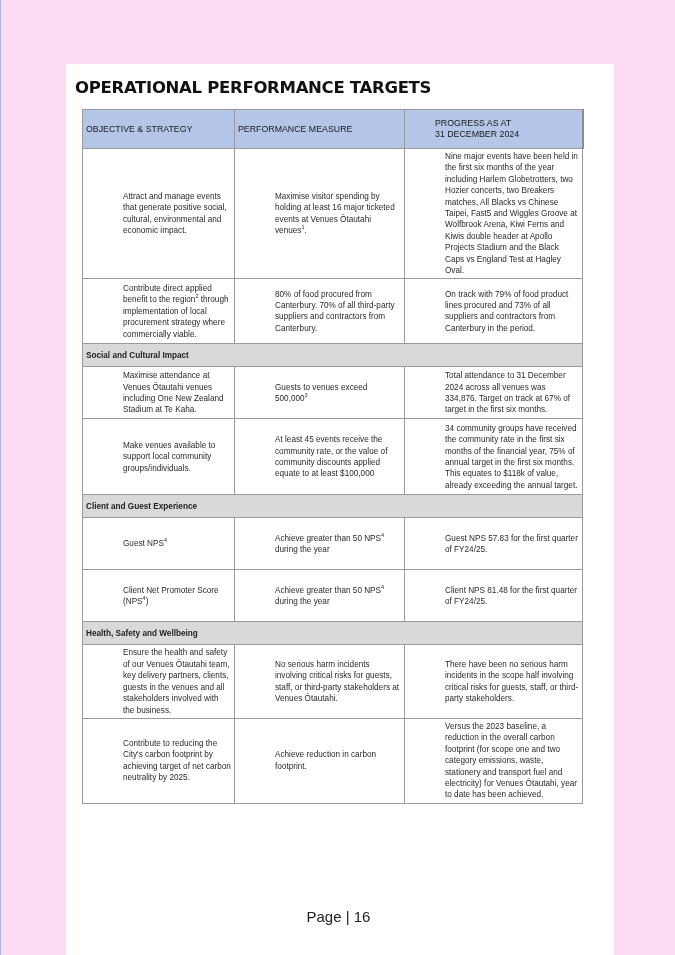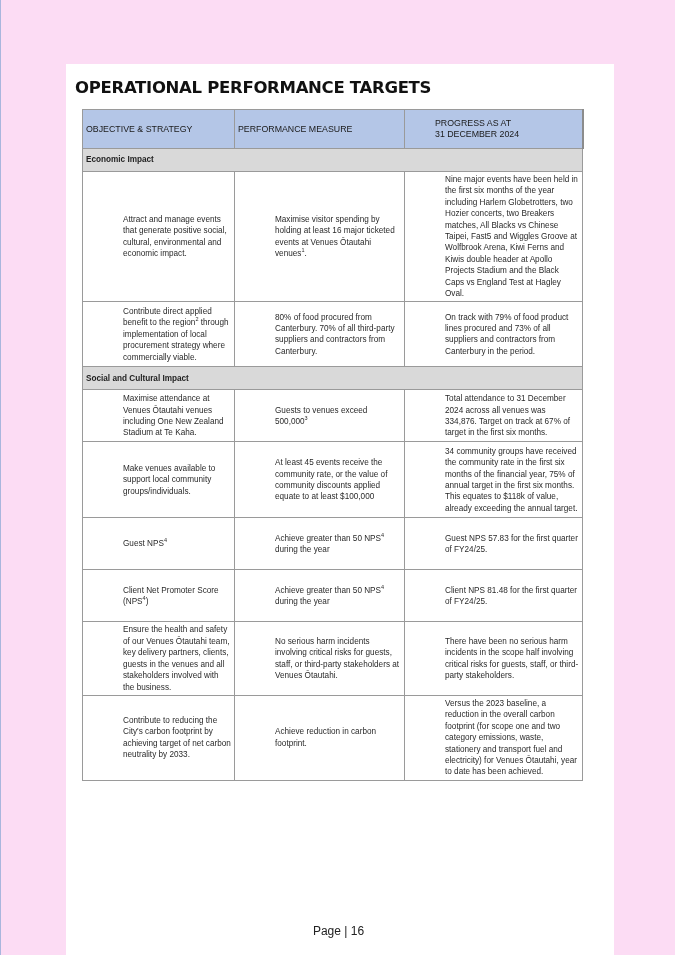--- a/index.html
+++ b/index.html
@@ -84,23 +84,22 @@
     font-size: 5.5px;
     line-height: 0;
     vertical-align: super;
   }
   .footer {
     position: absolute;
     left: 0;
     width: 675px;
     top: 908px;
     text-align: center;
-    font-size: 12px;
+    font-size: 15px;
     color: #222;
-    margin-top: 16px;
   }
 </style>
 </head>
 <body>
 
 <div class="page">
   <h1 class="page-title">OPERATIONAL PERFORMANCE TARGETS</h1>
 
   <table class="targets">
     <colgroup>
@@ -113,23 +112,20 @@
         <th>OBJECTIVE &amp; STRATEGY</th>
         <th>PERFORMANCE MEASURE</th>
         <th class="last">
           <span>PROGRESS AS AT</span><br>
           <span>31 DECEMBER 2024</span>
         </th>
       </tr>
     </thead>
     <tbody>
 
-      <tr class="section">
-        <td colspan="3">Economic Impact</td>
-      </tr>
       <tr class="row" style="height:109px">
         <td>Attract and manage events that generate positive social, cultural, environmental and economic impact.</td>
         <td><span>Maximise visitor spending by holding at least 16 major ticketed events at Venues Ōtautahi venues</span><sup>1</sup><span>.</span></td>
         <td>Nine major events have been held in the first six months of the year including Harlem Globetrotters, two Hozier concerts, two Breakers matches, All Blacks vs Chinese Taipei, Fast5 and Wiggles Groove at Wolfbrook Arena, Kiwi Ferns and Kiwis double header at Apollo Projects Stadium and the Black Caps vs England Test at Hagley Oval.</td>
       </tr>
       <tr class="row" style="height:65px">
         <td><span>Contribute direct applied benefit to the region</span><sup>2</sup><span> through implementation of local procurement strategy where commercially viable.</span></td>
         <td>80% of food procured from Canterbury. 70% of all third-party suppliers and contractors from Canterbury.</td>
         <td>On track with 79% of food product lines procured and 73% of all suppliers and contractors from Canterbury in the period.</td>
       </tr>
@@ -141,39 +137,45 @@
         <td>Maximise attendance at Venues Ōtautahi venues including One New Zealand Stadium at Te Kaha.</td>
         <td><span>Guests to venues exceed 500,000</span><sup>3</sup></td>
         <td>Total attendance to 31 December 2024 across all venues was 334,876. Target on track at 67% of target in the first six months.</td>
       </tr>
       <tr class="row" style="height:76px">
         <td>Make venues available to support local community groups/individuals.</td>
         <td>At least 45 events receive the community rate, or the value of community discounts applied equate to at least $100,000</td>
         <td>34 community groups have received the community rate in the first six months of the financial year, 75% of annual target in the first six months. This equates to $118k of value, already exceeding the annual target.</td>
       </tr>
 
+      <tr class="section">
+        <td colspan="3">Client and Guest Experience</td>
+      </tr>
       <tr class="row" style="height:52px">
         <td><span>Guest NPS</span><sup>4</sup></td>
         <td><span>Achieve greater than 50 NPS</span><sup>4</sup><span> during the year</span></td>
         <td>Guest NPS 57.83 for the first quarter of FY24/25.</td>
       </tr>
       <tr class="row" style="height:52px">
         <td><span>Client Net Promoter Score (NPS</span><sup>4</sup><span>)</span></td>
         <td><span>Achieve greater than 50 NPS</span><sup>4</sup><span> during the year</span></td>
         <td>Client NPS 81.48 for the first quarter of FY24/25.</td>
       </tr>
 
+      <tr class="section">
+        <td colspan="3">Health, Safety and Wellbeing</td>
+      </tr>
       <tr class="row" style="height:65px">
         <td>Ensure the health and safety of our Venues Ōtautahi team, key delivery partners, clients, guests in the venues and all stakeholders involved with the business.</td>
         <td>No serious harm incidents involving critical risks for guests, staff, or third-party stakeholders at Venues Ōtautahi.</td>
         <td>There have been no serious harm incidents in the scope half involving critical risks for guests, staff, or third-party stakeholders.</td>
       </tr>
 
       <tr class="row" style="height:76px">
-        <td>Contribute to reducing the City's carbon footprint by achieving target of net carbon neutrality by 2033.</td>
+        <td>Contribute to reducing the City's carbon footprint by achieving target of net carbon neutrality by 2025.</td>
         <td>Achieve reduction in carbon footprint.</td>
         <td>Versus the 2023 baseline, a reduction in the overall carbon footprint (for scope one and two category emissions, waste, stationery and transport fuel and electricity) for Venues Ōtautahi, year to date has been achieved.</td>
       </tr>
     </tbody>
   </table>
 </div>
 
 <div class="footer">Page | 16</div>
 
 </body></html>

